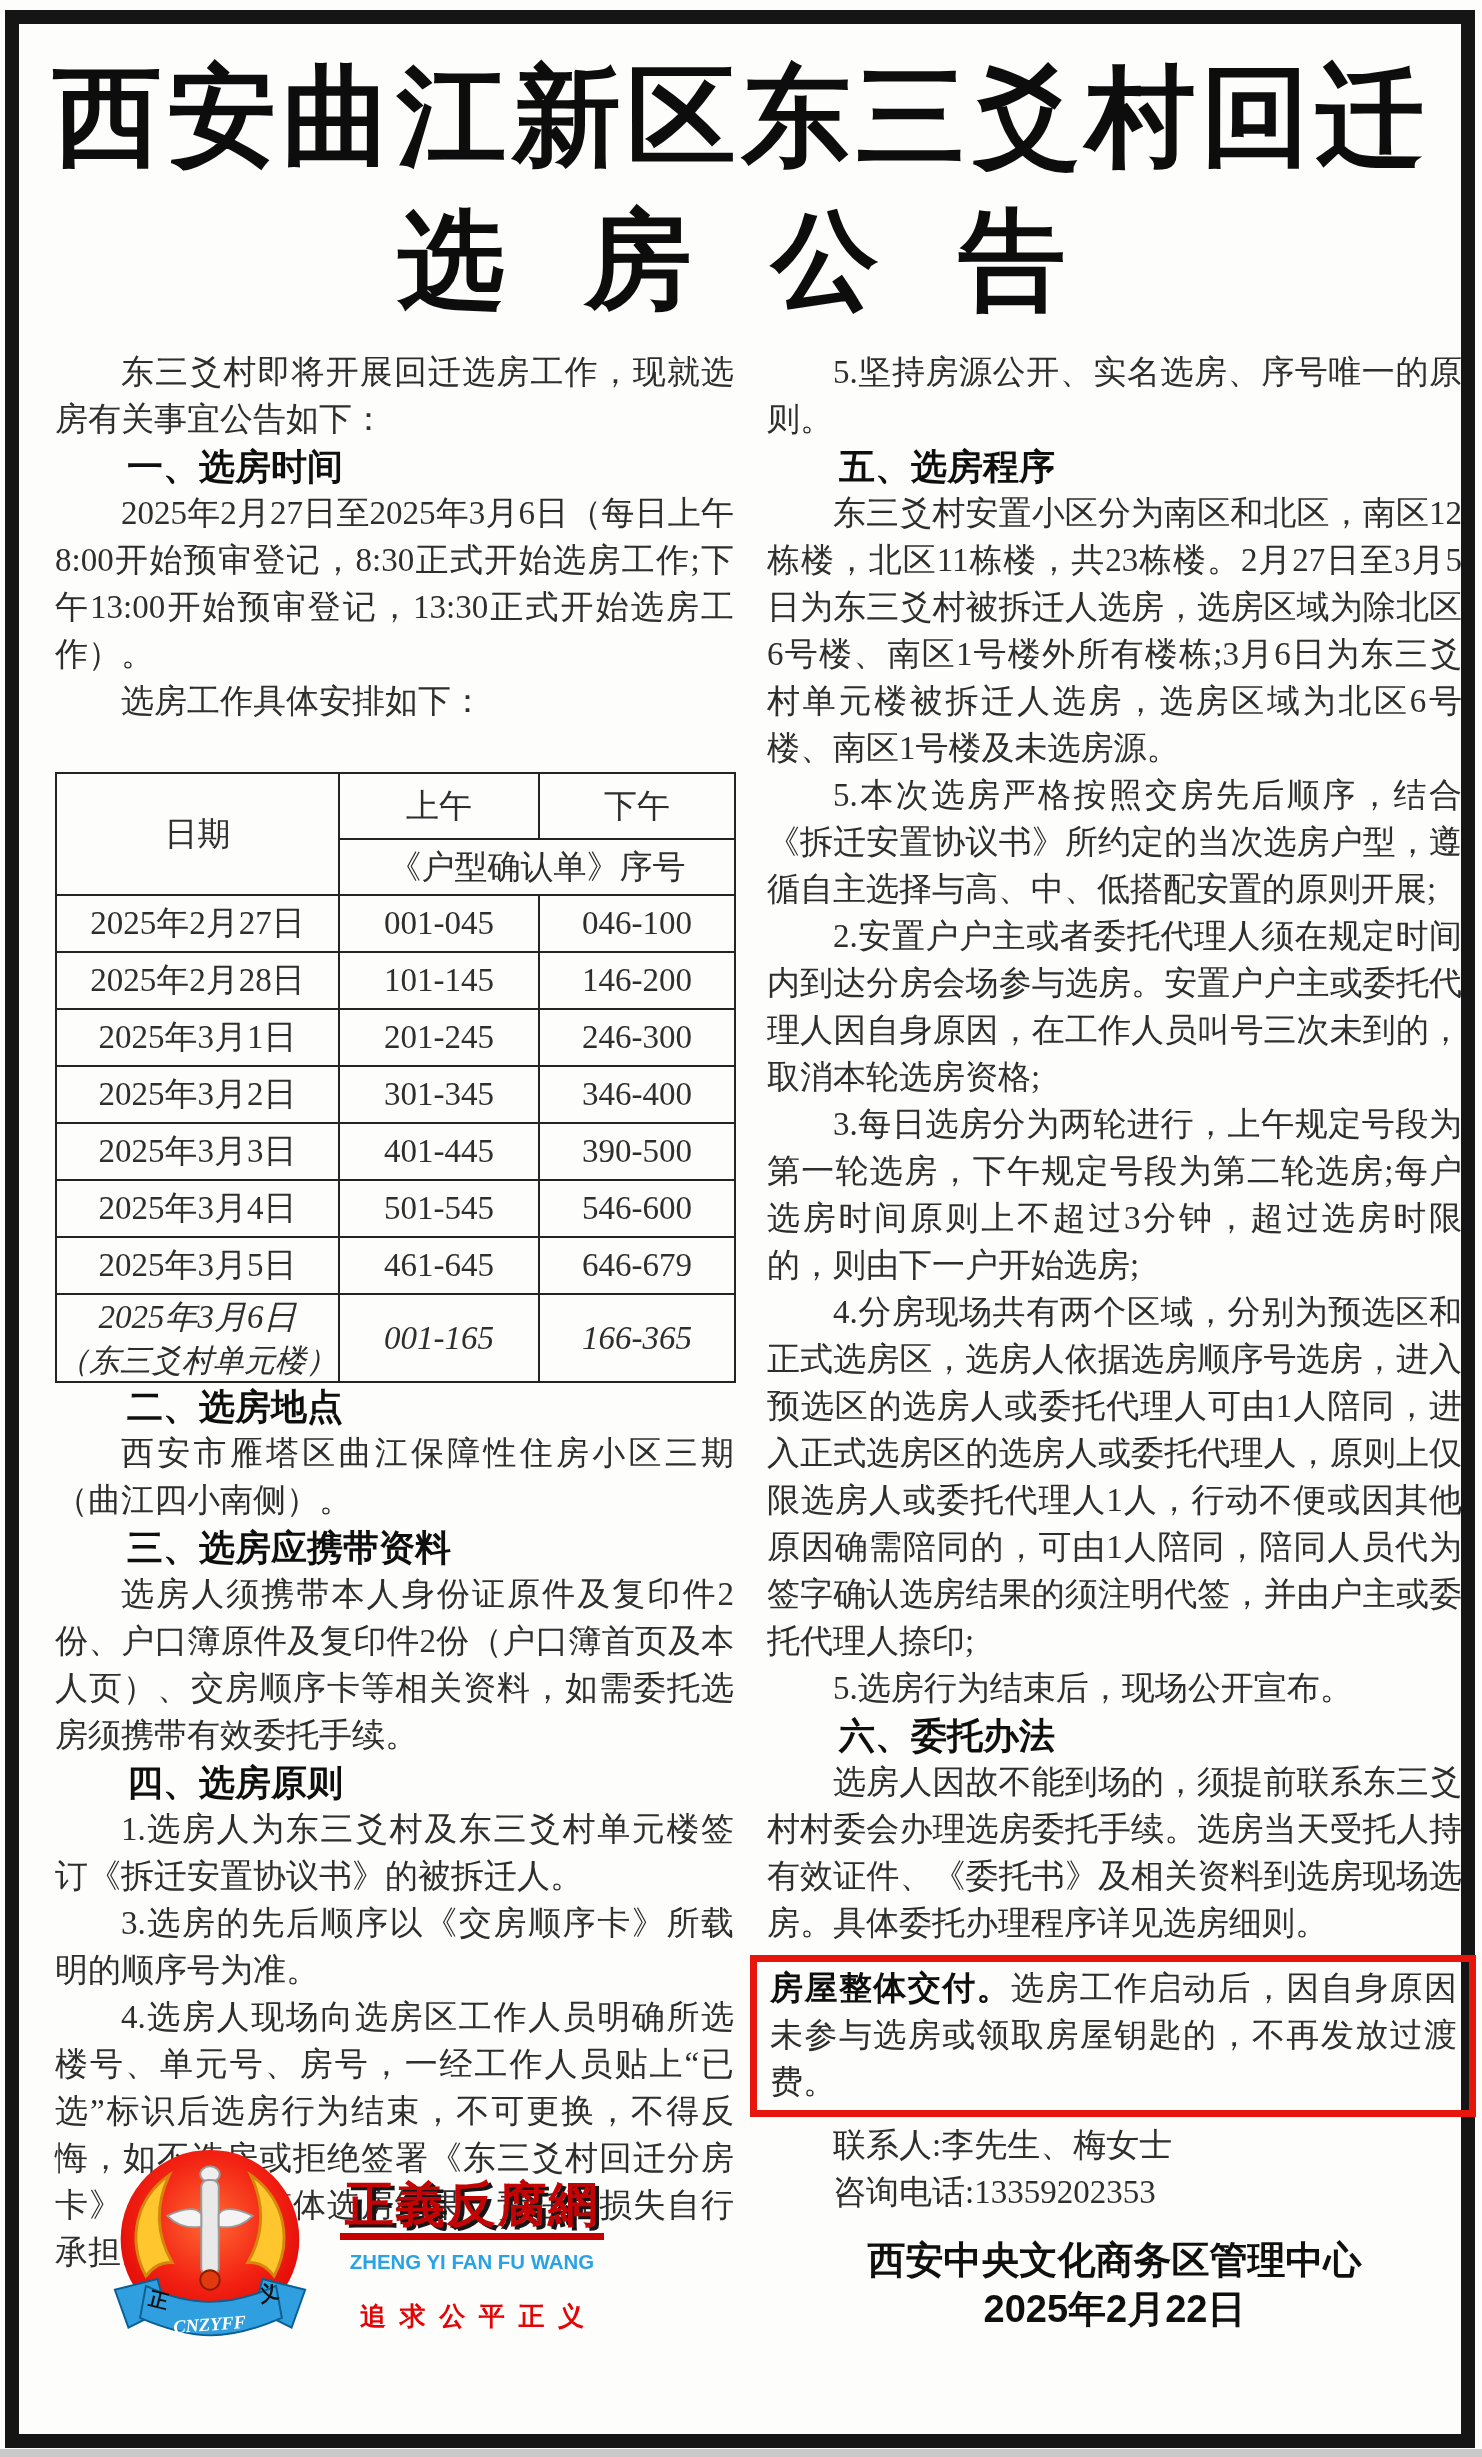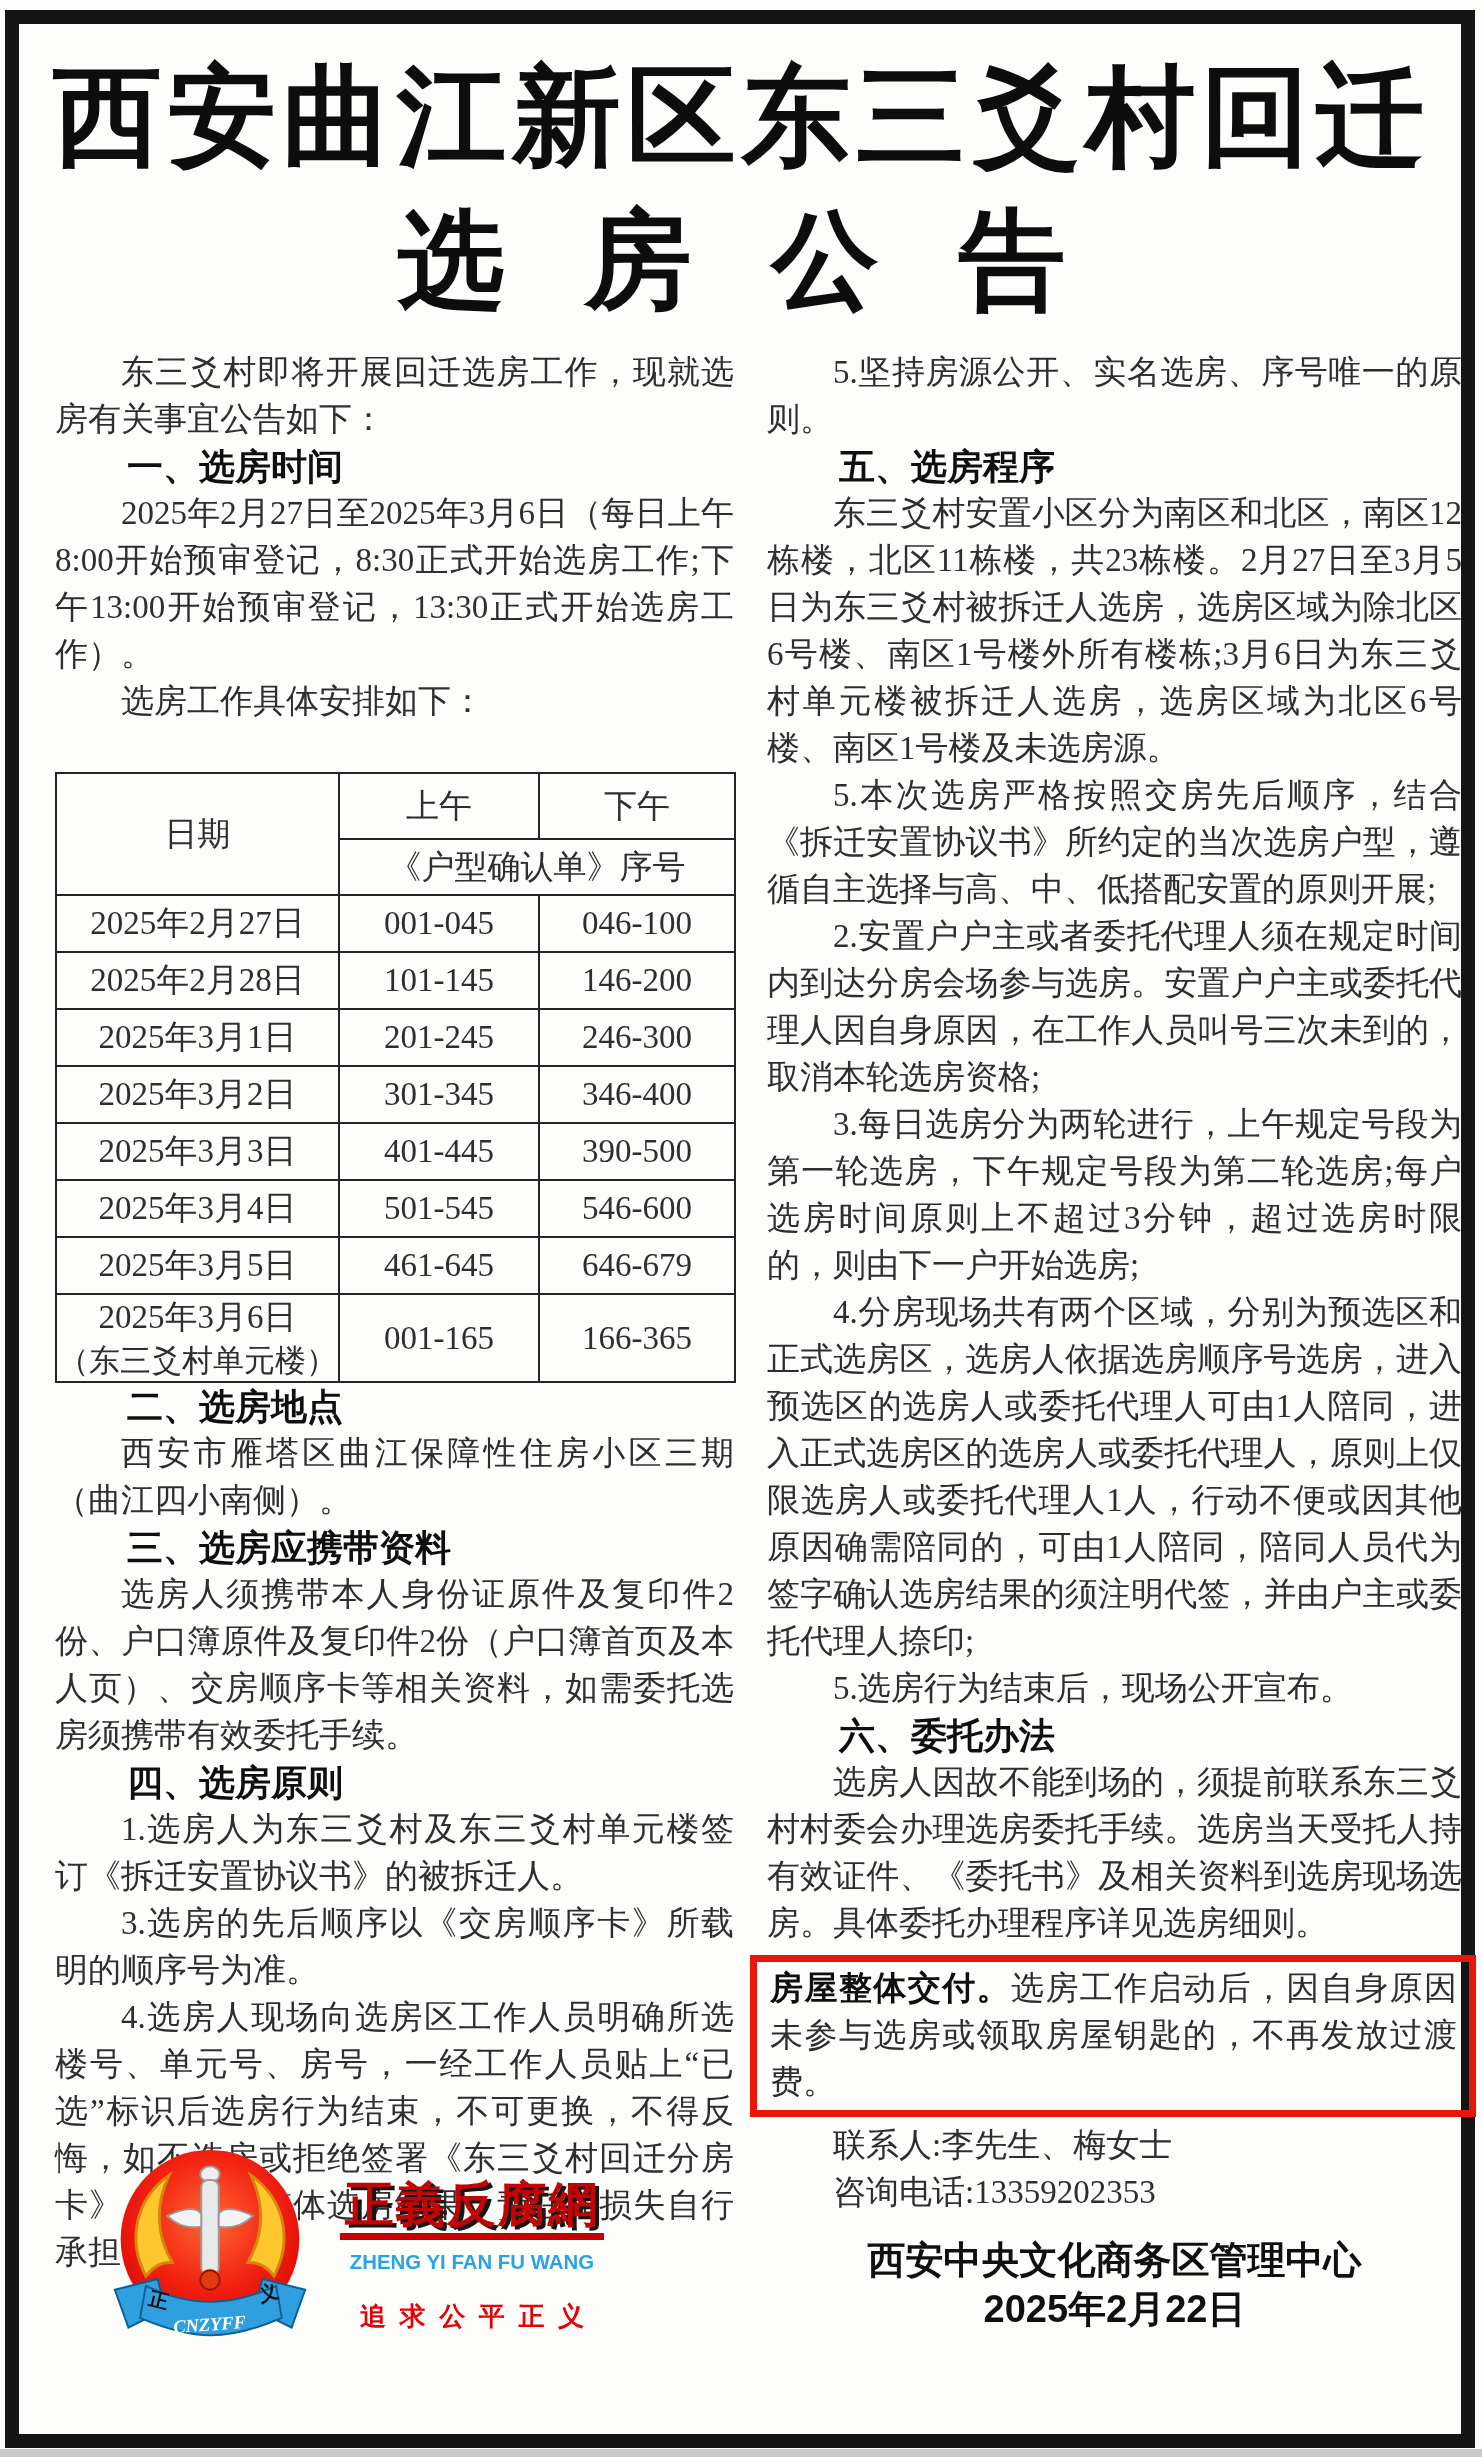--- a/index.html
+++ b/index.html
@@ -19,21 +19,21 @@
   .hd{margin:0;text-indent:2em;font-family:"Liberation Sans","DejaVu Sans",sans-serif;
       font-weight:bold;font-size:36px;color:#0f0f0f;line-height:47px;}
   .hd-loc{margin-top:53px;}
   b.lead{font-family:"Liberation Sans","DejaVu Sans",sans-serif;font-weight:bold;color:#0f0f0f;}
   
   .tbl-wrap{margin-top:47px;}
   table.schedule{border-collapse:collapse;width:679px;table-layout:fixed;}
   table.schedule th,table.schedule td{border:2.9px solid #242424;text-align:center;
       vertical-align:middle;font-weight:normal;font-size:33px;padding:0;}
   .c-date{width:283px;} .c-am{width:200px;} .c-pm{width:196px;}
-  .r-head1{height:66px;} .r-head2{height:56px;} .r-data{height:57px;} .r-last{height:82px;}
+  .r-head1{height:66px;} .r-head2{height:56px;} .r-data{height:57px;} .r-last{height:82px;font-style:italic;}
   .date-note{display:block;font-size:31px;line-height:41px;}
   .date-main{display:block;line-height:45px;}
   
   .red-box{border:7.8px solid #e8150d;margin:7.8px -13.6px 5.8px -17.5px;padding:1.9px 11.6px 3.9px 13.6px;}
   .red-box p{text-indent:0;}
   .contact-block p{text-indent:2em;}
   .signature{margin-top:19.4px;text-align:center;font-family:"Liberation Sans","DejaVu Sans",sans-serif;
              font-weight:bold;color:#101010;font-size:38px;line-height:49px;}
   
   .wm{position:absolute;pointer-events:none;}

